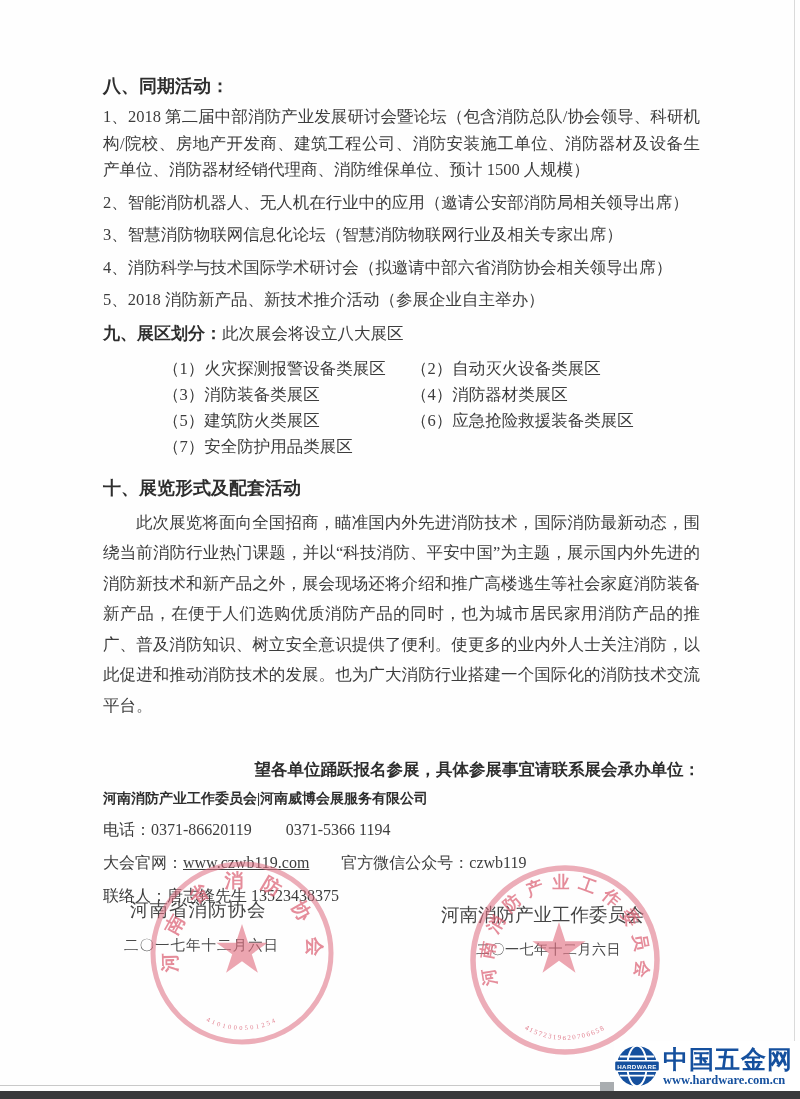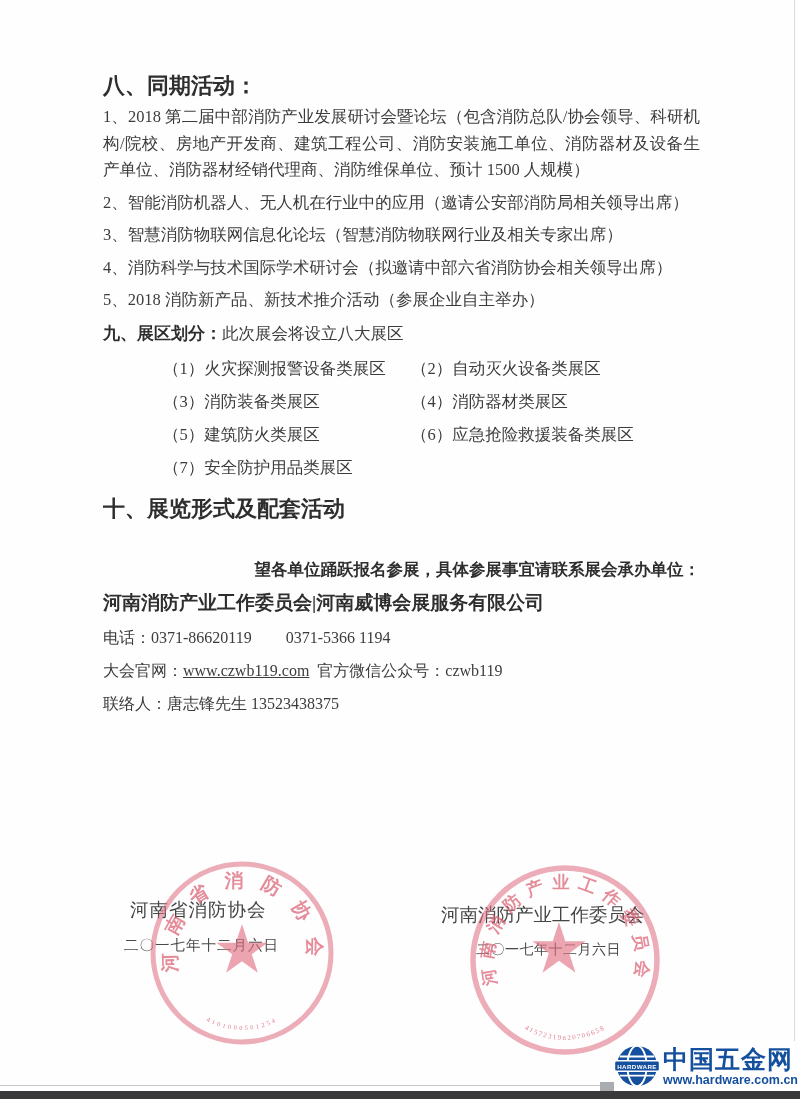--- a/index.html
+++ b/index.html
@@ -3,55 +3,55 @@
 <meta charset="utf-8">
 <style>
   html,body { margin:0; padding:0; background:#e9e9e9; }
   .page {
     position:relative; width:800px; height:1099px; margin:0 auto;
     background:#fefefe; overflow:hidden;
     font-family:"Liberation Serif","DejaVu Serif",serif;
     color:#3c3c3c;
   }
   .content { position:absolute; left:103px; top:74px; width:597px; }
-  .h-bold { font-weight:bold; color:#2e2e2e; font-size:22px; line-height:24px; }
+  .h-bold { font-weight:bold; color:#2e2e2e; font-size:18px; line-height:24px; }
   .sec8-items { margin-top:6px; }
   .item { font-size:16.5px; line-height:26.5px; text-align:justify; margin-bottom:6px; color:#3c3c3c; }
   .sec9-head { margin-top:8px; font-size:17px; }
   .sec9-head .note { font-weight:normal; color:#3c3c3c; font-size:16.5px; }
   .zones {
     margin:10px 0 0 60px; display:grid; grid-template-columns:248px auto;
-    row-gap:7px; font-size:16.5px; line-height:26px;
+    row-gap:0; font-size:16.5px; line-height:26px;
   }
   .sec10-head { margin-top:16px; }
   .para { margin-top:8px; font-size:16.5px; line-height:30.5px; text-align:justify; text-indent:2em; color:#3c3c3c; }
   .cta { margin-top:38px; font-weight:bold; font-size:16.5px; color:#2e2e2e;text-align:right; }
-  .orgs { margin-top:9px; font-weight:bold; font-size:19px; color:#2e2e2e; }
+  .orgs { margin-top:9px; font-weight:bold; font-size:14px; color:#2e2e2e; }
   .c-line { margin-top:11px; font-size:16px; color:#3c3c3c; line-height:22px; }
   .gap-lg { margin-left:34px; }
-  .gap-md { margin-left:8px; }
+  .gap-md { margin-left:32px; }
   .link { text-decoration:underline;margin-top:34px; }
   
   .stamp-svg { position:absolute; pointer-events:none; }
   .stamp-circle { fill:none; stroke:rgba(221,105,125,0.55); }
   .ring-text { font-weight:bold; fill:rgba(219,95,115,0.72); }
   .serial-text { fill:rgba(219,95,115,0.8); }
   .star { fill:rgba(224,110,128,0.62); }
   .sign { position:absolute; white-space:nowrap; }
   .org-l { left:130px; top:897px; font-size:18.5px; letter-spacing:1px; color:#454545; }
   .date-l { left:124px; top:936px; font-size:14.5px; letter-spacing:1px; color:#4a4a4a; }
   .org-r { left:441px; top:902px; font-size:18.5px; color:#454545; }
   .date-r { left:476px; top:941px; font-size:14px; letter-spacing:0.5px; color:#4a4a4a; }
   
   .wm { position:absolute; left:614px; top:1041px; width:186px; height:50px;
         background:#ffffff; display:flex; align-items:center; z-index:5; }
   .wm-txt { margin-left:3px; display:flex; flex-direction:column;justify-content:center; }
   .wm-title { font-family:"Liberation Sans","DejaVu Sans",sans-serif; font-weight:bold;
               font-size:25px; line-height:27px; letter-spacing:1px; color:#15509e; }
-  .wm-url { font-family:Liberation Sans, sans-serif; font-weight:bold;
+  .wm-url { font-family:Liberation Serif, serif; font-weight:bold;
             font-size:12.5px; line-height:14px; color:#15509e; }
   
   .edge-right { position:absolute; right:5px; top:0; width:1px; height:100%; background:#dadada; }
   .bottom-thin { position:absolute; left:0; top:1085px; width:610px; height:1px; background:#c9c9c9; }
   .bottom-mid { position:absolute; left:600px; top:1082px; width:200px; height:9px; background:#a9adb0; }
   .bottom-dark { position:absolute; left:0; top:1091px; width:100%; height:8px; background:#39393b; z-index:6; }
 </style>
 </head>
 <body>
 
@@ -75,20 +75,21 @@
       <span>（1）火灾探测报警设备类展区</span>
       <span>（2）自动灭火设备类展区</span>
       <span>（3）消防装备类展区</span>
       <span>（4）消防器材类展区</span>
       <span>（5）建筑防火类展区</span>
       <span>（6）应急抢险救援装备类展区</span>
       <span>（7）安全防护用品类展区</span>
     </div>
 
     <div class="h-bold sec10-head">十、展览形式及配套活动</div>
+    <div class="para">此次展览将面向全国招商，瞄准国内外先进消防技术，国际消防最新动态，围绕当前消防行业热门课题，并以“科技消防、平安中国”为主题，展示国内外先进的消防新技术和新产品之外，展会现场还将介绍和推广高楼逃生等社会家庭消防装备新产品，在便于人们选购优质消防产品的同时，也为城市居民家用消防产品的推广、普及消防知识、树立安全意识提供了便利。使更多的业内外人士关注消防，以此促进和推动消防技术的发展。也为广大消防行业搭建一个国际化的消防技术交流平台。</div>
 
     <div class="cta">望各单位踊跃报名参展，具体参展事宜请联系展会承办单位：</div>
     <div class="orgs">河南消防产业工作委员会|河南威博会展服务有限公司</div>
 
     <div class="c-line">
       <span>电话：</span><span>0371-86620119</span><span class="gap-lg">0371-5366 1194</span>
     </div>
 
     <div class="c-line">
       <span>大会官网：</span><span class="link">www.czwb119.com</span><span class="gap-md">官方微信公众号：</span><span>czwb119</span>

